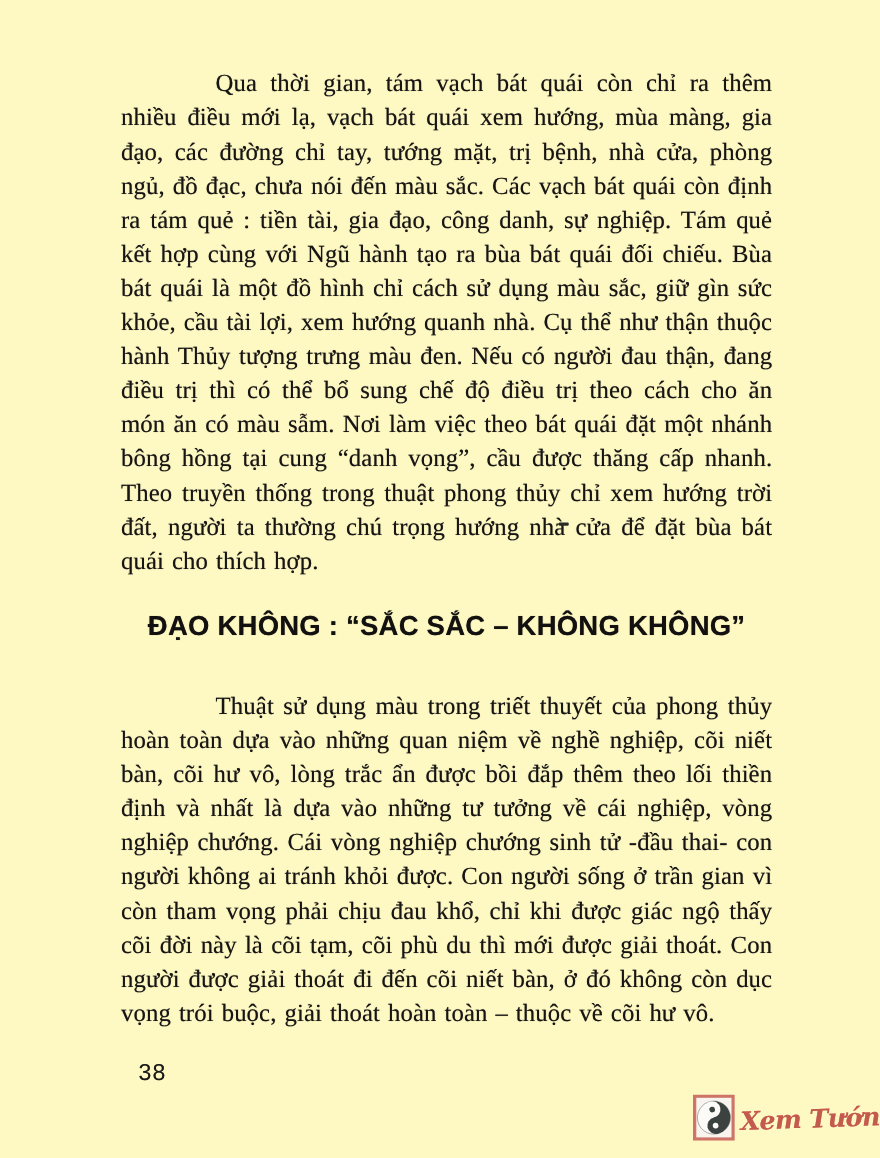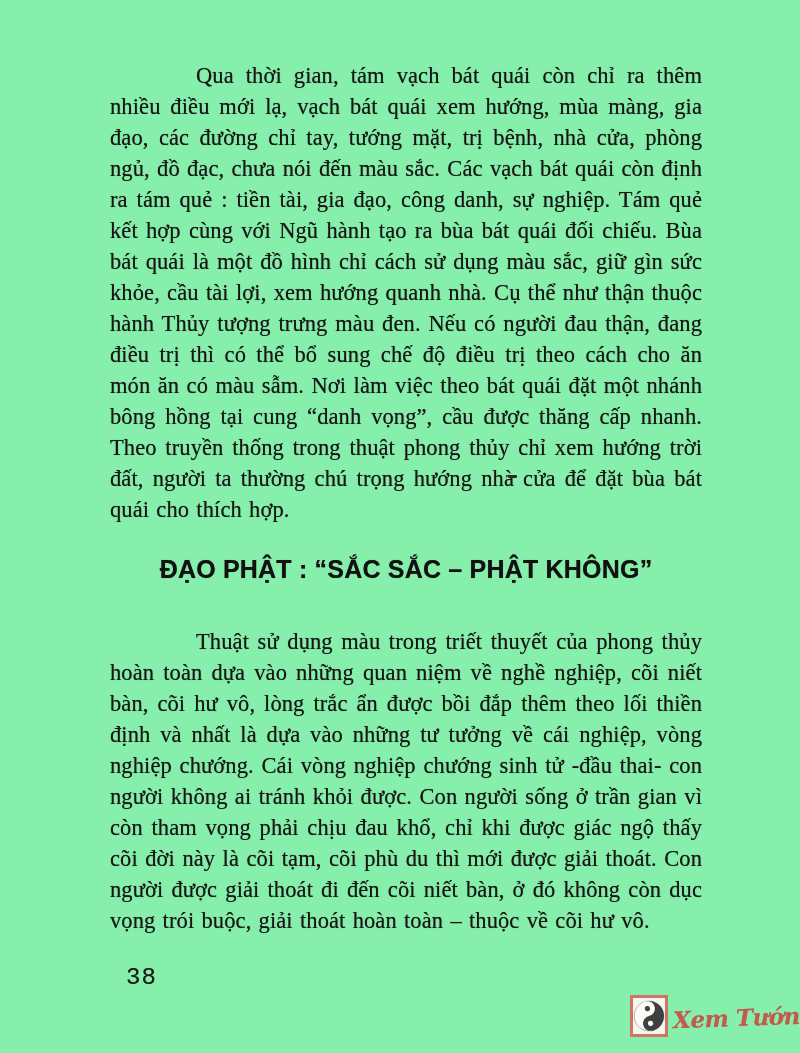--- a/index.html
+++ b/index.html
@@ -10,21 +10,21 @@
     width: 800px;
     height: 1053px;
     background: #ffffff;
     position: relative;
     overflow: hidden;
     font-family: "Liberation Serif", serif;
   }
   .page {
     position: absolute;
     inset: 0;
-    background: #86efac;
+    background: #fef9c3;
   }
   .body-text {
     position: absolute;
     left: 110px;
     width: 592px;
     margin: 0;
     text-align: justify;
     text-indent: 86px;
     font-size: 22.5px;
     line-height: 31px;
@@ -57,22 +57,22 @@
     top: 475px;
     width: 9px;
     height: 3px;
     background: #2b2927;
     border-radius: 1px;
   }
   .page-number {
     position: absolute;
     left: 126px;
     top: 964px;
-    font-size: 24px;
-    font-family: Liberation Mono, monospace;
+    font-size: 21px;
+    font-family: Liberation Sans, sans-serif;
     color: #1c1a19;
     letter-spacing: 1px;
     text-shadow: 0 0 0.6px rgba(0,0,0,0.55);
   }
   .watermark {
     position: absolute;
     left: 630px;
     top: 995px;
     display: flex;
     align-items: center;
@@ -95,21 +95,21 @@
     text-shadow: 0 0 0.5px rgba(196,90,78,0.6);
   }
 </style>
 </head>
 <body>
 
 <div class="page">
 
   <p class="body-text para1">Qua thời gian, tám vạch bát quái còn chỉ ra thêm nhiều điều mới lạ, vạch bát quái xem hướng, mùa màng, gia đạo, các đường chỉ tay, tướng mặt, trị bệnh, nhà cửa, phòng ngủ, đồ đạc, chưa nói đến màu sắc. Các vạch bát quái còn định ra tám quẻ : tiền tài, gia đạo, công danh, sự nghiệp. Tám quẻ kết hợp cùng với Ngũ hành tạo ra bùa bát quái đối chiếu. Bùa bát quái là một đồ hình chỉ cách sử dụng màu sắc, giữ gìn sức khỏe, cầu tài lợi, xem hướng quanh nhà. Cụ thể như thận thuộc hành Thủy tượng trưng màu đen. Nếu có người đau thận, đang điều trị thì có thể bổ sung chế độ điều trị theo cách cho ăn món ăn có màu sẫm. Nơi làm việc theo bát quái đặt một nhánh bông hồng tại cung “danh vọng”, cầu được thăng cấp nhanh. Theo truyền thống trong thuật phong thủy chỉ xem hướng trời đất, người ta thường chú trọng hướng nhà cửa để đặt bùa bát quái cho thích hợp.</p>
 
-  <h2 class="heading">ĐẠO PHẬT : “SẮC SẮC – PHẬT KHÔNG”</h2>
+  <h2 class="heading">ĐẠO KHÔNG : “SẮC SẮC – KHÔNG KHÔNG”</h2>
 
   <p class="body-text para2">Thuật sử dụng màu trong triết thuyết của phong thủy hoàn toàn dựa vào những quan niệm về nghề nghiệp, cõi niết bàn, cõi hư vô, lòng trắc ẩn được bồi đắp thêm theo lối thiền định và nhất là dựa vào những tư tưởng về cái nghiệp, vòng nghiệp chướng. Cái vòng nghiệp chướng sinh tử -đầu thai- con người không ai tránh khỏi được. Con người sống ở trần gian vì còn tham vọng phải chịu đau khổ,  chỉ khi được giác ngộ thấy cõi đời này là cõi tạm, cõi phù du thì mới được giải thoát. Con người được giải thoát đi đến cõi niết bàn, ở đó không còn dục vọng trói buộc, giải thoát hoàn toàn – thuộc về cõi hư vô.</p>
 
   <div class="artifact-dash"></div>
 
   <div class="page-number">38</div>
 
   <div class="watermark">
     <svg class="yy-icon" width="38" height="42" viewBox="0 0 38 42" aria-hidden="true">
       <rect x="0" y="0" width="38" height="42" fill="#ce7568"></rect>

